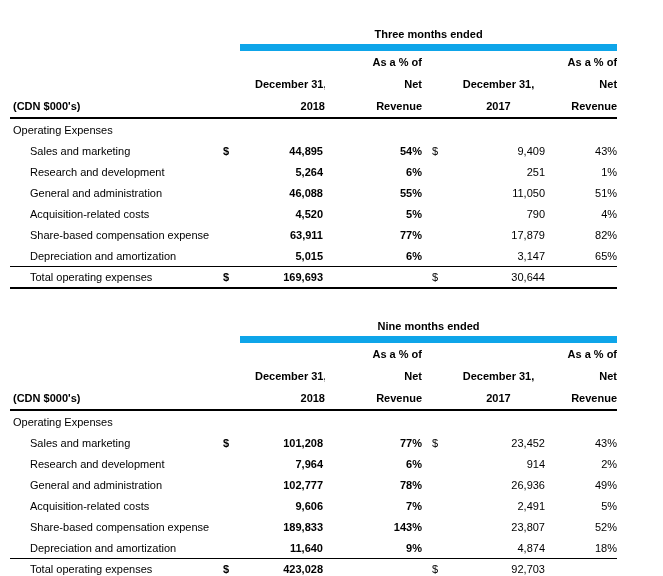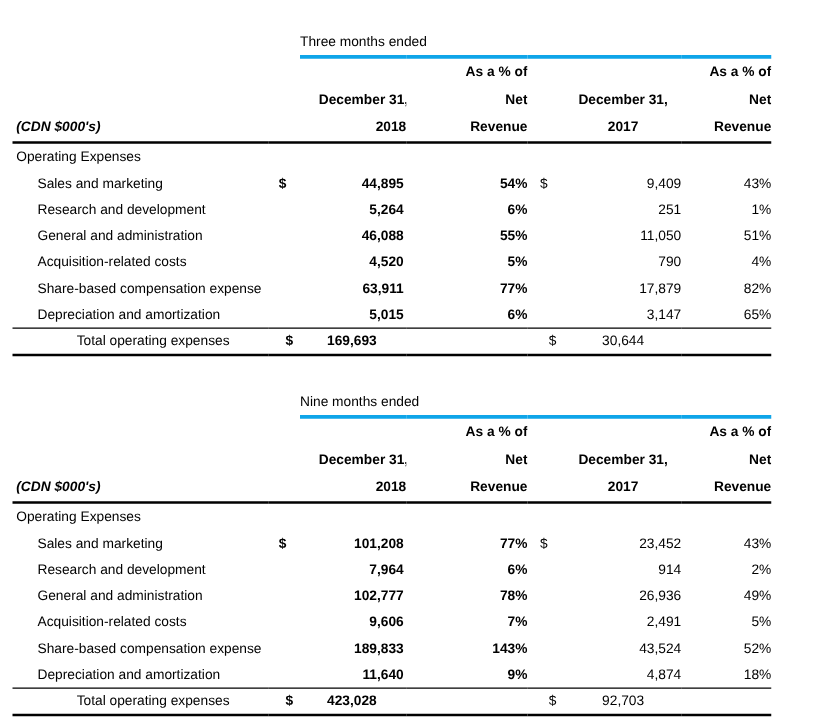--- a/index.html
+++ b/index.html
@@ -6,33 +6,33 @@
   body {
     width:663px; height:576px; background:#ffffff;
     font-family:"Liberation Sans", sans-serif;
     font-size:11px; color:#000;
   }
   table.fin { border-collapse:collapse; table-layout:fixed; width:607px; margin-left:10px; }
   table.t1 { margin-top:17px; }
   table.t2 { margin-top:20px; }
   td { padding:0; height:21px; vertical-align:middle; white-space:nowrap; overflow:hidden; }
   tr.months-row td { height:23px; vertical-align:bottom; padding-bottom:4px; }
-  td.months { font-weight:normal; border-bottom:3px solid #0ea5e9; }
+  td.months { text-align:center; font-weight:bold; border-bottom:7px solid #0ea5e9; }
   tr.hr td { height:22px; font-weight:bold; }
   tr.hdr-last td { border-bottom:2px solid #000; }
   .hbox { display:inline-block; text-align:right; }
   .w70 { width:70px; } .w64 { width:64px; } .w60 { width:60px; }
   .r { text-align:right; } .c { text-align:center; } .b { font-weight:bold; }
-  .unit { font-style:italic; font-weight:bold; padding-left:3px; }
+  .unit { font-weight:bold; padding-left:3px; }
   .lbl { padding-left:3px; }
   .ind { padding-left:20px; }
   .d1 { padding-left:8px; }
   .d2 { padding-left:10px; }
   .pad2 { padding-right:2px; }
-  tr.total td { border-top:1px solid #000; border-bottom:2px solid #000; height:20px;text-align:center; }
+  tr.total td { border-top:1px solid #000; border-bottom:2px solid #000; height:20px; }
 </style>
 </head>
 <body>
 
 <table class="fin t1">
   <colgroup>
     <col style="width:205px">
       <col style="width:25px">
       <col style="width:85px">
     <col style="width:97px">
@@ -211,21 +211,21 @@
     <td class="d2"></td>
     <td class="r">2,491</td>
     <td class="r">5%</td>
   </tr>
   <tr>
     <td class="ind">Share-based compensation expense</td>
     <td class="d1 b"></td>
     <td class="r b pad2">189,833</td>
     <td class="r b">143%</td>
     <td class="d2"></td>
-    <td class="r">43,524</td>
+    <td class="r">23,807</td>
     <td class="r">52%</td>
   </tr>
   <tr>
     <td class="ind">Depreciation and amortization</td>
     <td class="d1 b"></td>
     <td class="r b pad2">11,640</td>
     <td class="r b">9%</td>
     <td class="d2"></td>
     <td class="r">4,874</td>
     <td class="r">18%</td>

